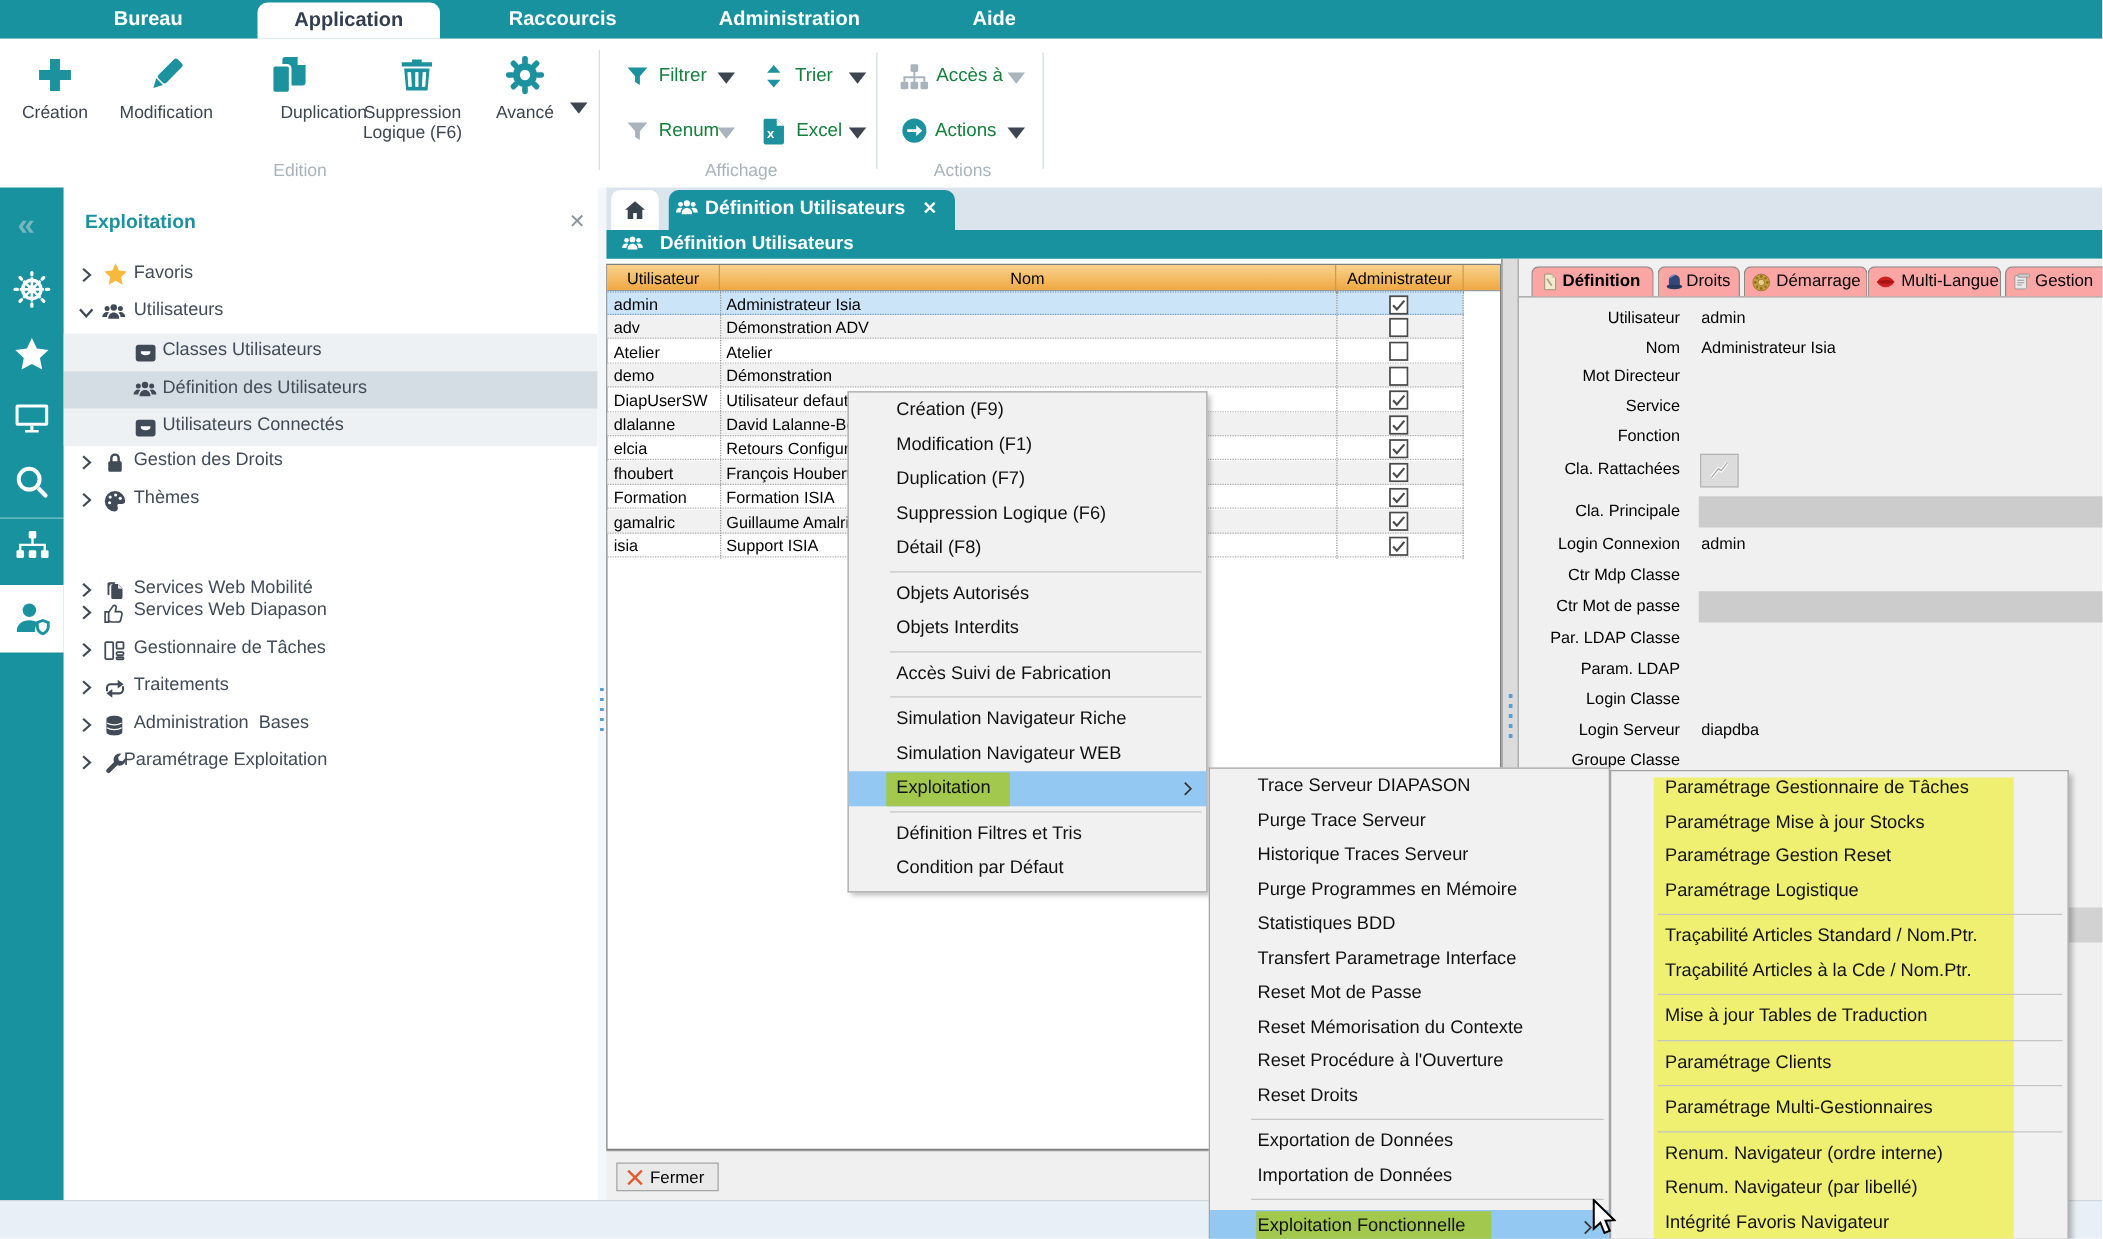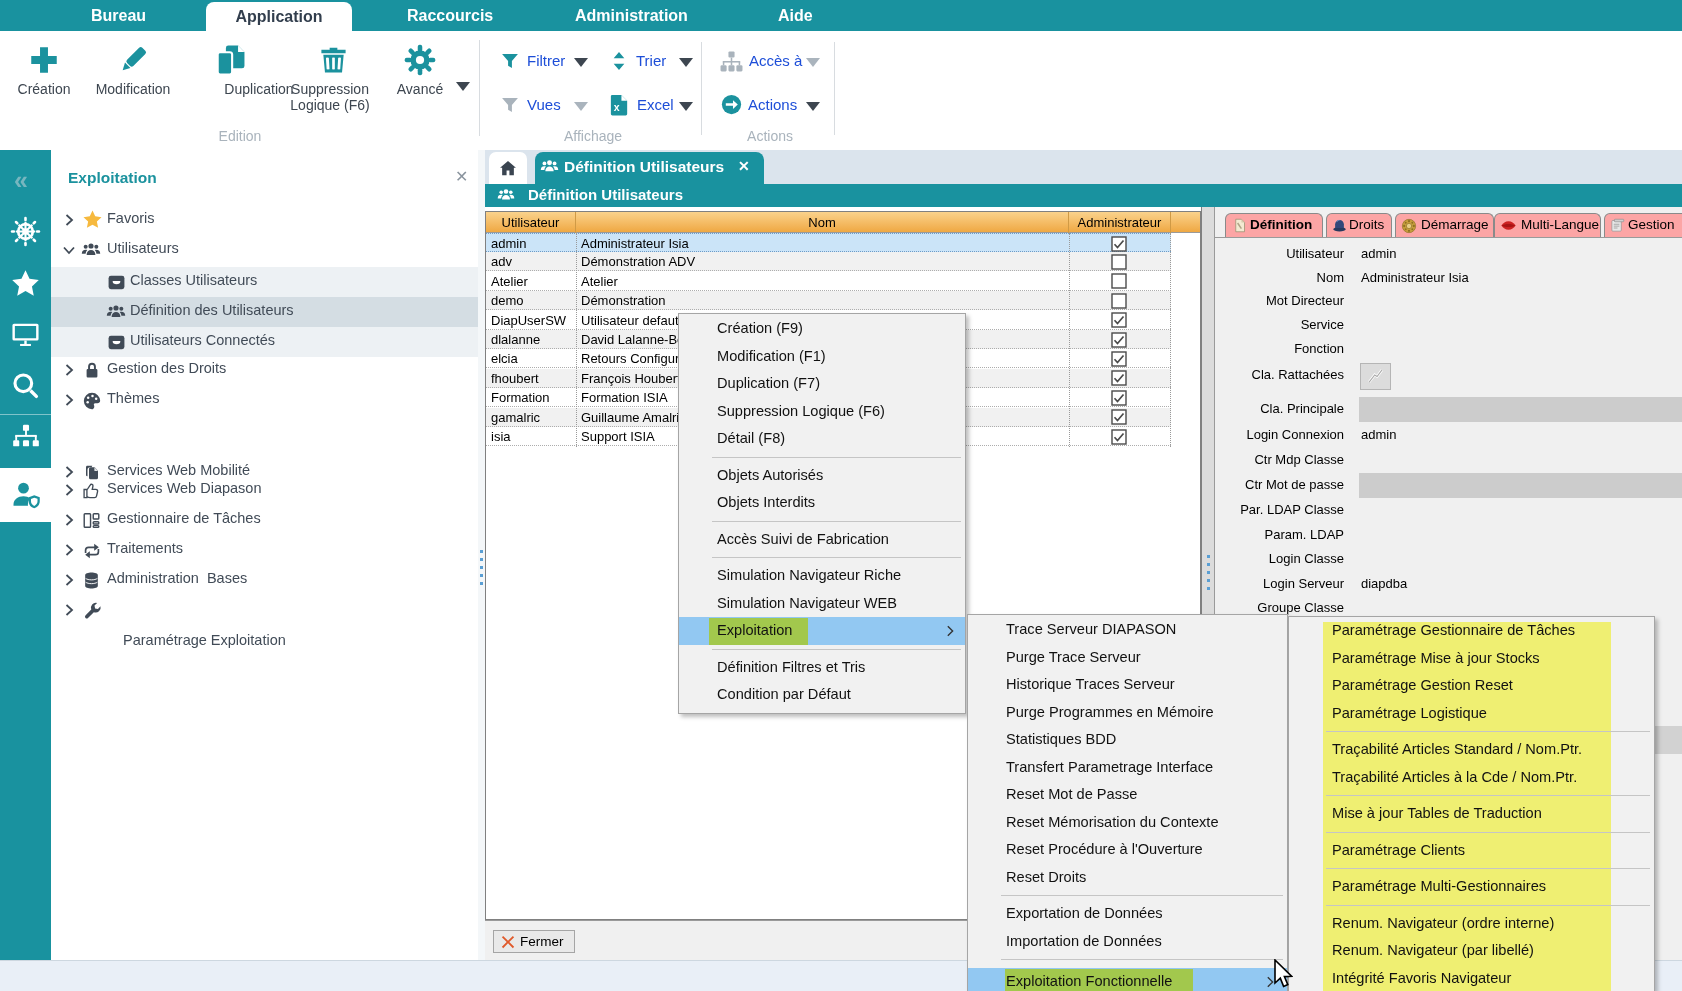--- a/index.html
+++ b/index.html
@@ -8,21 +8,21 @@
 .abs{position:absolute;}
 
 #menubar{left:0;top:0;width:1682px;height:31px;background:#19929f;}
 .mItem{position:absolute;top:0;height:31px;line-height:31px;color:#fff;font-size:16px;font-weight:bold;}
 #appTab{position:absolute;left:206px;top:2px;width:146px;height:29px;background:#fff;
  border-radius:8px 8px 0 0;text-align:center;line-height:30px;color:#323e4d;font-size:16px;font-weight:bold;}
 
 #toolbar{left:0;top:31px;width:1682px;height:119px;background:#fff;}
 .tbLab{position:absolute;color:#3d4650;font-size:14px;text-align:center;white-space:nowrap;transform:translateX(-50%);}
 .tbGray{color:#a9b3bc;}
-.tbTxt{position:absolute;font-size:15px;color:#1d4ed8;line-height:22px;white-space:nowrap;}
+.tbTxt{position:absolute;font-size:15px;color:#15803d;line-height:22px;white-space:nowrap;}
 .grpLab{position:absolute;color:#a9b3bc;font-size:14px;transform:translateX(-50%);}
 .vsep{position:absolute;width:1px;background:#d8dce0;}
 .caret{position:absolute;width:0;height:0;border-left:7px solid transparent;border-right:7px solid transparent;border-top:9px solid #3d4650;}
 .caretg{border-top-color:#aab4bd;}
 
 #rail{left:0;top:150px;width:51px;height:810px;background:#19929f;}
 #railSel{position:absolute;left:0;top:318px;width:51px;height:54px;background:#fff;}
 
 #tree{left:51px;top:150px;width:427px;height:810px;background:#fff;}
 .trow{position:absolute;left:0;width:427px;height:30px;}
@@ -113,21 +113,21 @@
  <div class="tbTxt" style="left:527px;top:19px;">Filtrer</div>
  <div class="caret" style="left:574px;top:27px;"></div>
  <svg class="abs" style="left:608px;top:19px;" width="22" height="22" viewBox="0 0 24 24" fill="#1b929e">
         <path d="M12 2.2 17.8 9H6.2zM12 21.8 6.2 15h11.6z"></path>
       </svg>
  <div class="tbTxt" style="left:636px;top:19px;">Trier</div>
  <div class="caret" style="left:679px;top:27px;"></div>
  <svg class="abs" style="left:499px;top:64px;" width="22" height="20" viewBox="0 0 24 24" fill="#a9b3bc">
         <path d="M2.5 3.5h19l-7.2 8.6v8.4l-4.6-2.9v-5.5z"></path>
       </svg>
- <div class="tbTxt tbGray" style="left:527px;top:63px;">Vues</div>
+ <div class="tbTxt tbGray" style="left:527px;top:63px;">Renum</div>
  <div class="caret caretg" style="left:574px;top:71px;"></div>
  <svg class="abs" style="left:608px;top:62px;" width="23" height="23" viewBox="0 0 24 24">
         <path d="M4 2h10l6 6v14a1.5 1.5 0 0 1-1.5 1.5h-14A1.5 1.5 0 0 1 3 22V3.5A1.5 1.5 0 0 1 4 2z" fill="#1b929e"></path>
         <path d="M14 2l6 6h-6z" fill="#fff"></path>
         <text x="9" y="18.5" font-size="11" font-weight="bold" fill="#fff" font-family="Liberation Sans" text-anchor="middle">x</text>
       </svg>
  <div class="tbTxt" style="left:637px;top:63px;">Excel</div>
  <div class="caret" style="left:679px;top:71px;"></div>
  <div class="vsep" style="left:701px;top:11px;height:93px;"></div>
  <svg class="abs" style="left:720px;top:20px;" width="23" height="21" viewBox="0 0 24 22" fill="#a9b3bc">
@@ -364,21 +364,21 @@
         </svg>
   <div class="ttext" style="left:56px;">Administration&nbsp; Bases</div>
       </div>
  <div class="trow" style="top:445px;">
   <svg class="tchev" viewBox="0 0 16 16" fill="none" stroke="#414b57" stroke-width="1.8">
           <path d="M5.5 3l5.5 5-5.5 5"></path>
         </svg>
   <svg class="ticon" style="left:31px;width:20px;height:20px;" viewBox="0 0 24 24" fill="#414b57">
           <path d="M22.2 6.3a6 6 0 0 1-8 7.1l-7 7a2.2 2.2 0 0 1-3.1-3.1l7-7a6 6 0 0 1 7.1-8l-3.2 3.2.7 3.4 3.4.7z"></path>
         </svg>
-  <div class="ttext" style="left:72px;margin-top:32px;">Paramétrage Exploitation</div>
+  <div class="ttext" style="left:48px;">Paramétrage Exploitation</div>
       </div>
 </div>
 <div id="tablewrap" class="abs">
  <div id="thead">
   <div class="th" style="left:0;width:90px;">Utilisateur</div>
   <div class="th" style="left:90px;width:493px;">Nom</div>
   <div class="th" style="left:583px;width:102px;">Administrateur</div>
  </div>
   <div class="trow2" style="top:21.0px;width:685px;background:#cbe4f8;border-bottom:1px dotted #6f9cc6;border-top:1px dotted #6f9cc6;box-sizing:border-box;">
         <div class="td" style="left:5px;width:83px;">admin</div>

